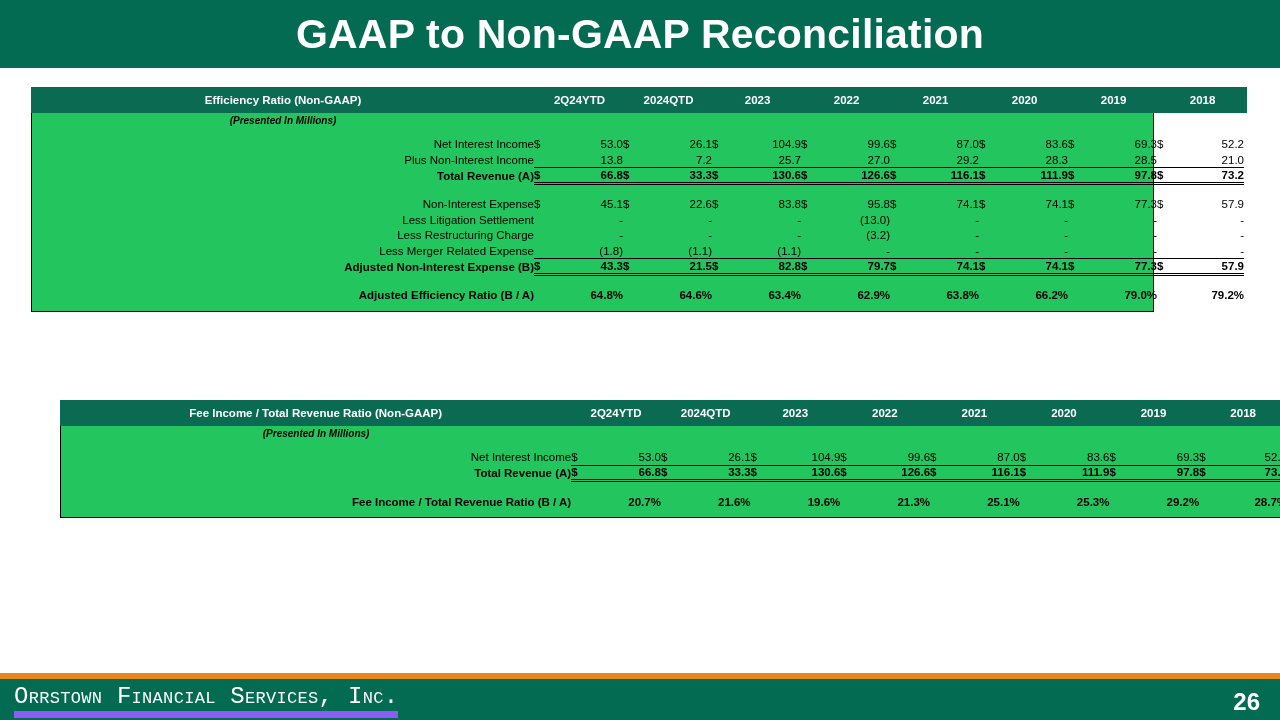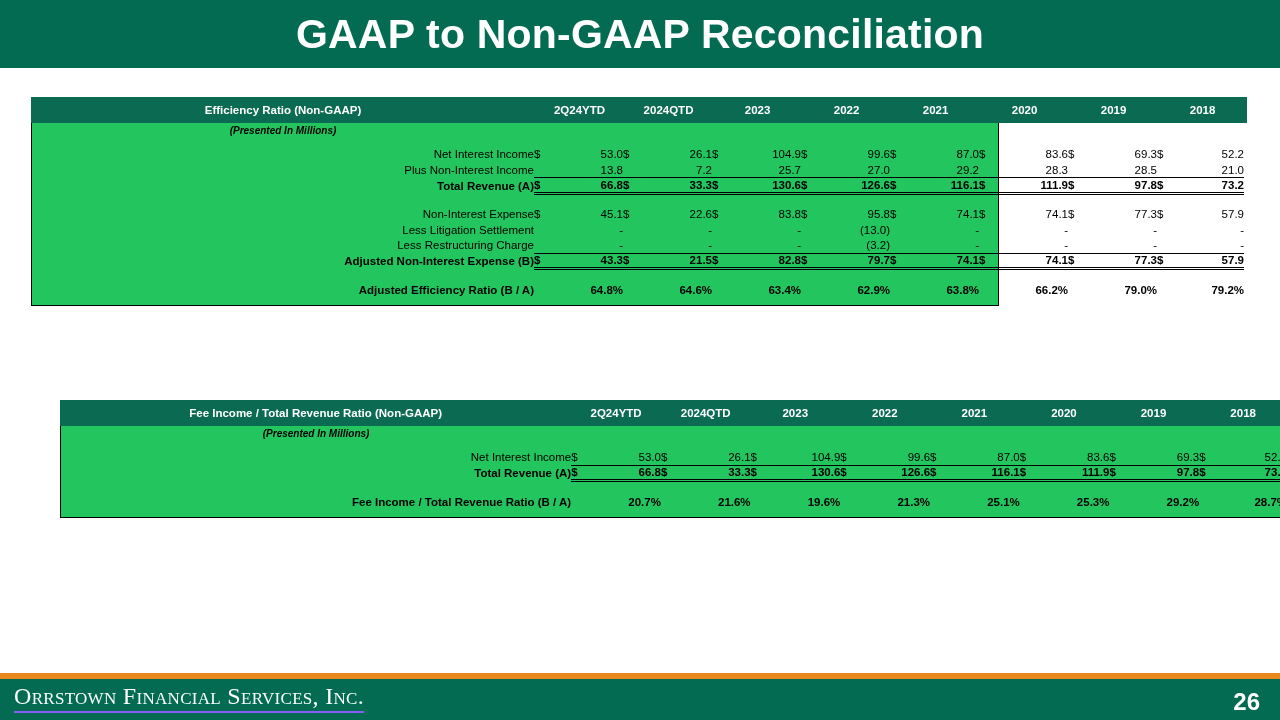--- a/index.html
+++ b/index.html
@@ -17,21 +17,21 @@
     background: #026B52;
     display: flex; align-items: center; justify-content: center;
   }
   .title-text {
     color: #ffffff; font-size: 41px; font-weight: bold;
     letter-spacing: .2px; white-space: nowrap;
   }
 
   
   .tbl-wrap { position: absolute; }
-  #table1-wrap { left: 31px; top: 97px; width: 968px; }
+  #table1-wrap { left: 31px; top: 87px; width: 1123px; }
   #table2-wrap { left: 26px; top: 400px; width: 1228px; margin-left: 34px; }
 
   table.fin { width: 100%; border-collapse: collapse; table-layout: fixed; }
 
   .hdr-row th {
     background: #0A6B52; color: #ffffff;
     font-size: 11.5px; font-weight: bold;
     padding: 7px 0 7px 0; text-align: center; white-space: nowrap;
   }
   .hdr-row th.hdr-label { text-align: center; }
@@ -59,24 +59,24 @@
   .footer-orange {
     position: absolute; left: 0; top: 673px; width: 1280px; height: 6px;
     background: #E8881C;
   }
   .footer-green {
     position: absolute; left: 0; top: 679px; width: 1280px; height: 41px;
     background: #026B52;
   }
   .logo {
     position: absolute; left: 14px; top: 683px;
-    color: #ffffff; font-family: Liberation Serif, serif;
+    color: #ffffff; font-family: Liberation Mono, monospace;
     font-size: 24px; font-variant: small-caps; letter-spacing: .3px;
     white-space: nowrap;
-    border-bottom: 2px solid #8b5cf6; padding-bottom: 1px;
+    border-bottom: 7px solid #8b5cf6; padding-bottom: 1px;
   }
   .page-num {
     position: absolute; right: 20px; top: 688px;
     color: #ffffff; font-size: 24px; font-weight: bold;
   }
 </style>
 </head>
 <body>
 
 <div class="slide">
@@ -261,20 +261,39 @@
               <td class="cur"></td>
               <td class="num">-</td>
               <td class="cur"></td>
               <td class="num">-</td>
               <td class="cur"></td>
               <td class="num">-</td>
               <td class="cur"></td>
               <td class="num">-</td>
             </tr>
             <tr>
+              <td class="lbl">Less Merger Related Expense</td>
+              <td class="cur"></td>
+              <td class="num">(1.8)</td>
+              <td class="cur"></td>
+              <td class="num">(1.1)</td>
+              <td class="cur"></td>
+              <td class="num">(1.1)</td>
+              <td class="cur"></td>
+              <td class="num">-</td>
+              <td class="cur"></td>
+              <td class="num">-</td>
+              <td class="cur"></td>
+              <td class="num">-</td>
+              <td class="cur"></td>
+              <td class="num">-</td>
+              <td class="cur"></td>
+              <td class="num">-</td>
+            </tr>
+            <tr>
               <td class="lbl bold">Adjusted Non-Interest Expense (B)</td>
               <td class="cur bold tl-top tl-dbl">$</td>
               <td class="num bold tl-top tl-dbl">43.3</td>
               <td class="cur bold tl-top tl-dbl">$</td>
               <td class="num bold tl-top tl-dbl">21.5</td>
               <td class="cur bold tl-top tl-dbl">$</td>
               <td class="num bold tl-top tl-dbl">82.8</td>
               <td class="cur bold tl-top tl-dbl">$</td>
               <td class="num bold tl-top tl-dbl">79.7</td>
               <td class="cur bold tl-top tl-dbl">$</td>

